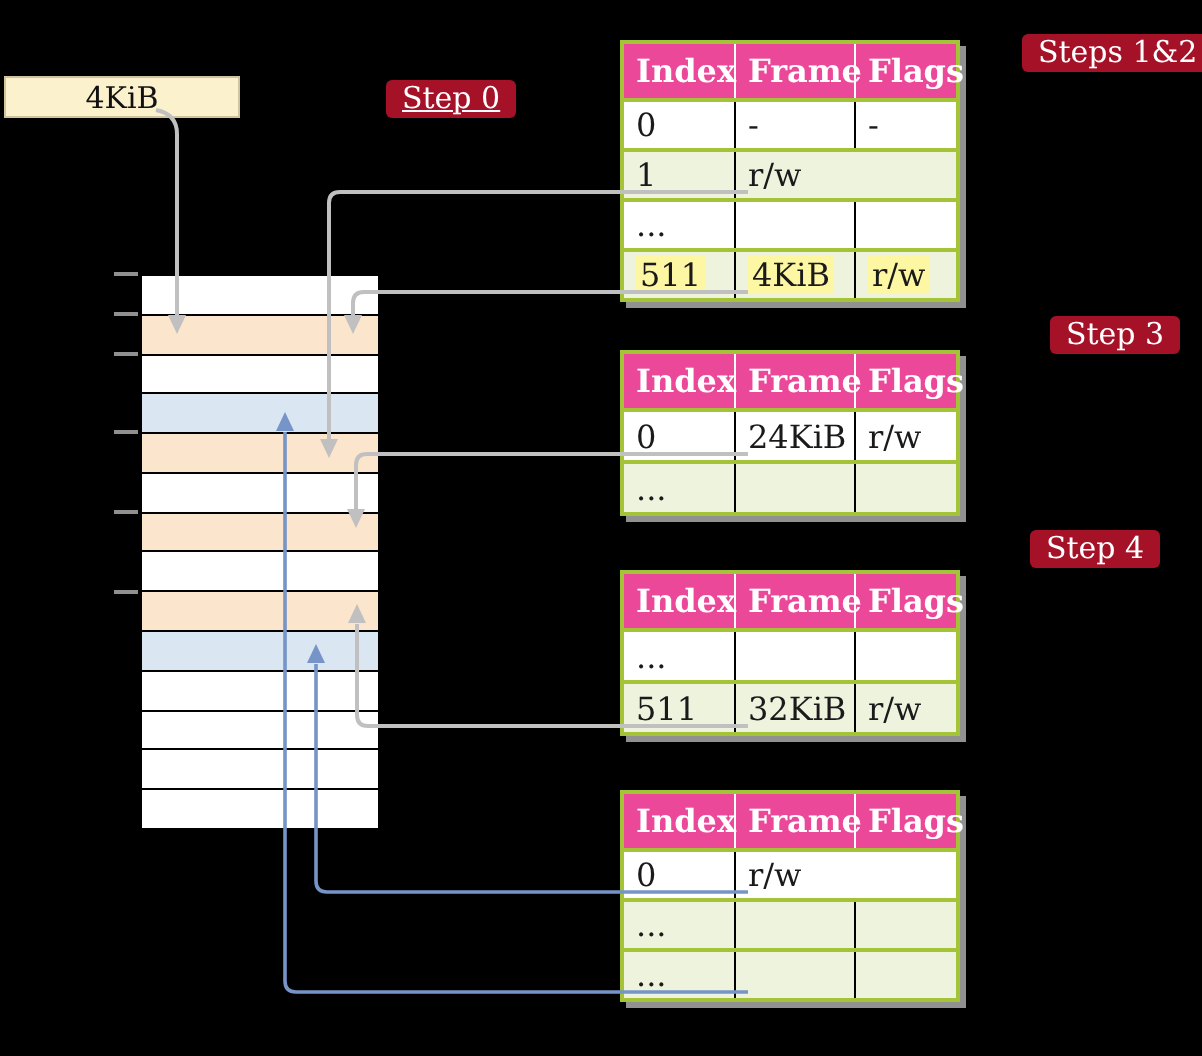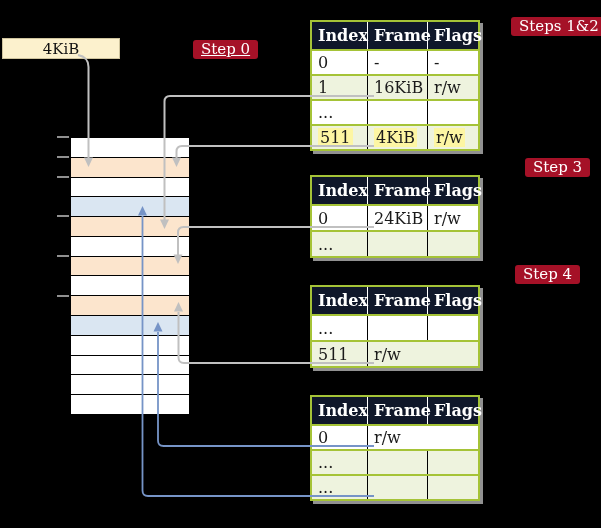--- a/index.html
+++ b/index.html
@@ -37,21 +37,21 @@
   .mrow.blue  { background:#dae6f2; }
   
   .ptable {
     position:absolute; left:310px; width:170px; background:#fff;
     border:2px solid #a5c337; box-sizing:border-box;
     box-shadow:3px 3px 0 #919191;
   }
   #t1 { top:20px; } #t2 { top:175px; } #t3 { top:285px; } #t4 { top:395px; }
   .thead {
     display:grid; grid-template-columns:55px 60px 51px; height:27px;
-    background:#0f172a;
+    background:#ec4899;
   }
   .hcell {
     color:#fff; font-weight:bold; font-size:16px; display:flex;
     align-items:center; padding-left:6px; box-sizing:border-box;
     border-left:1.5px solid #fff;
   }
   .hcell:first-child { border-left:none; }
   .trow {
     display:grid; grid-template-columns:55px 60px 51px; height:25px;
     border-top:2px solid #a5c337; background:#fff; box-sizing:border-box;
@@ -105,21 +105,20 @@
         <div class="hcell">Frame</div>
         <div class="hcell">Flags</div>
       </div>
       <div class="trow">
         <div class="tcell">0</div>
         <div class="tcell">-</div>
         <div class="tcell">-</div>
       </div>
       <div class="trow shaded">
         <div class="tcell">1</div>
-        <div class="tcell">16KiB</div>
         <div class="tcell">r/w</div>
       </div>
       <div class="trow">
         <div class="tcell">...</div>
         <div class="tcell"></div>
         <div class="tcell"></div>
       </div>
       <div class="trow shaded">
         <div class="tcell">
           <span class="hl">511</span>
@@ -155,20 +154,21 @@
         <div class="hcell">Frame</div>
         <div class="hcell">Flags</div>
       </div>
       <div class="trow">
         <div class="tcell">...</div>
         <div class="tcell"></div>
         <div class="tcell"></div>
       </div>
       <div class="trow shaded">
         <div class="tcell">511</div>
+        <div class="tcell">32KiB</div>
         <div class="tcell">r/w</div>
       </div>
     </div>
   <div class="ptable" id="t4">
       <div class="thead">
         <div class="hcell">Index</div>
         <div class="hcell">Frame</div>
         <div class="hcell">Flags</div>
       </div>
       <div class="trow">

